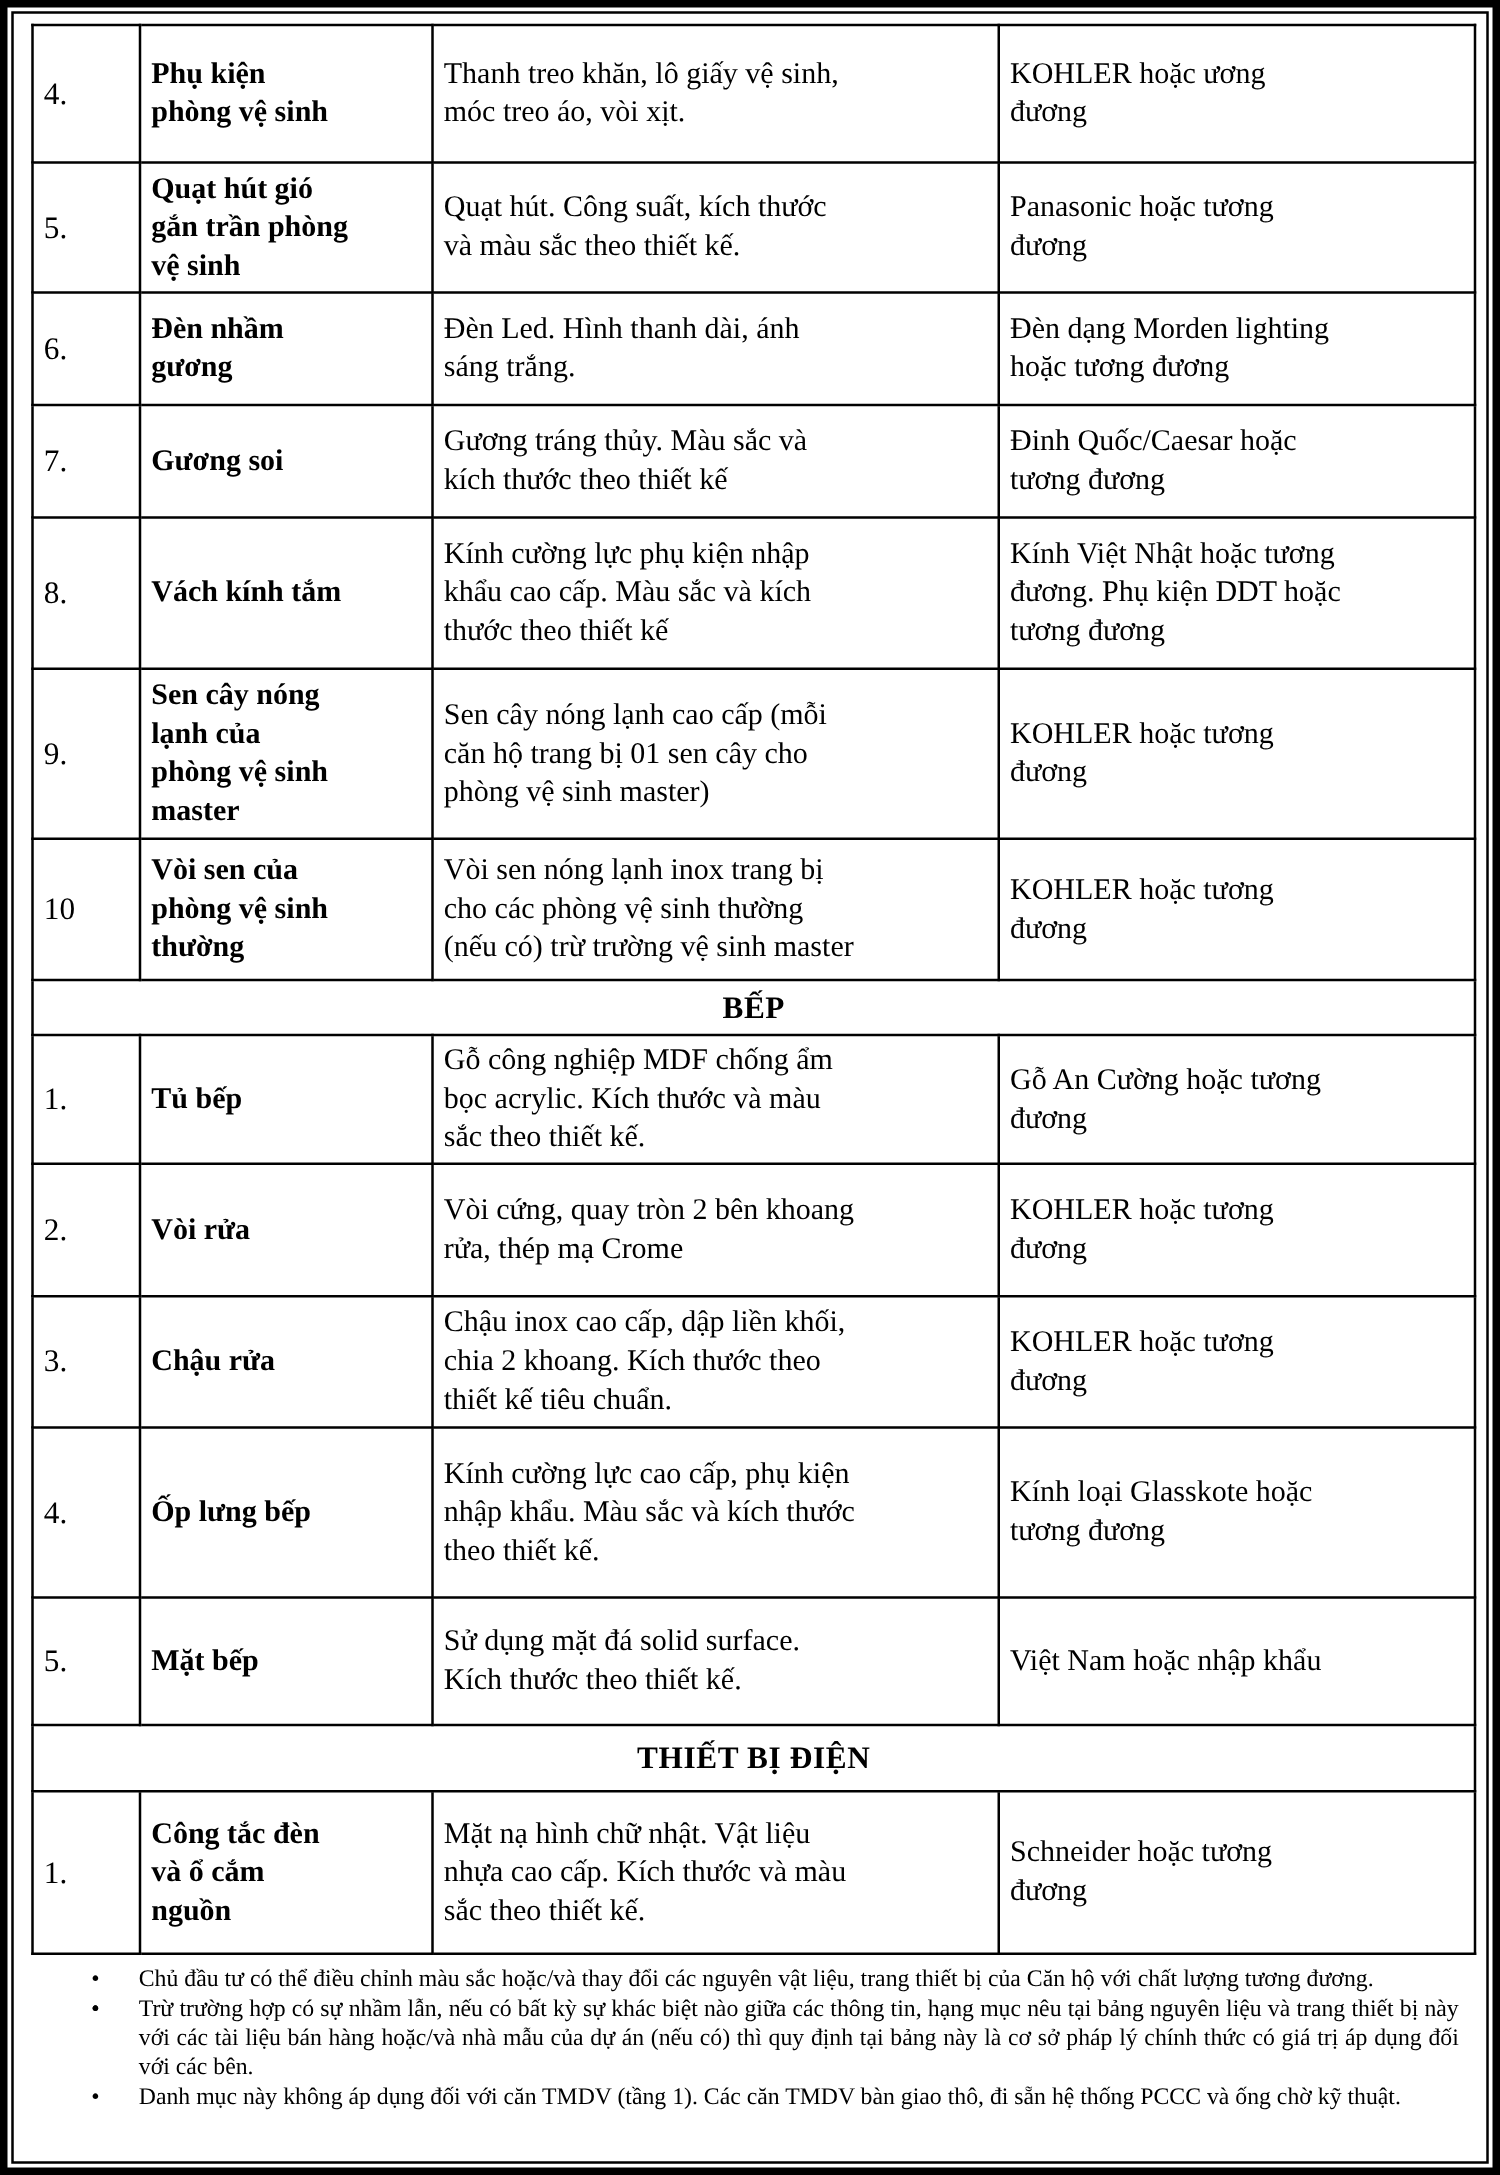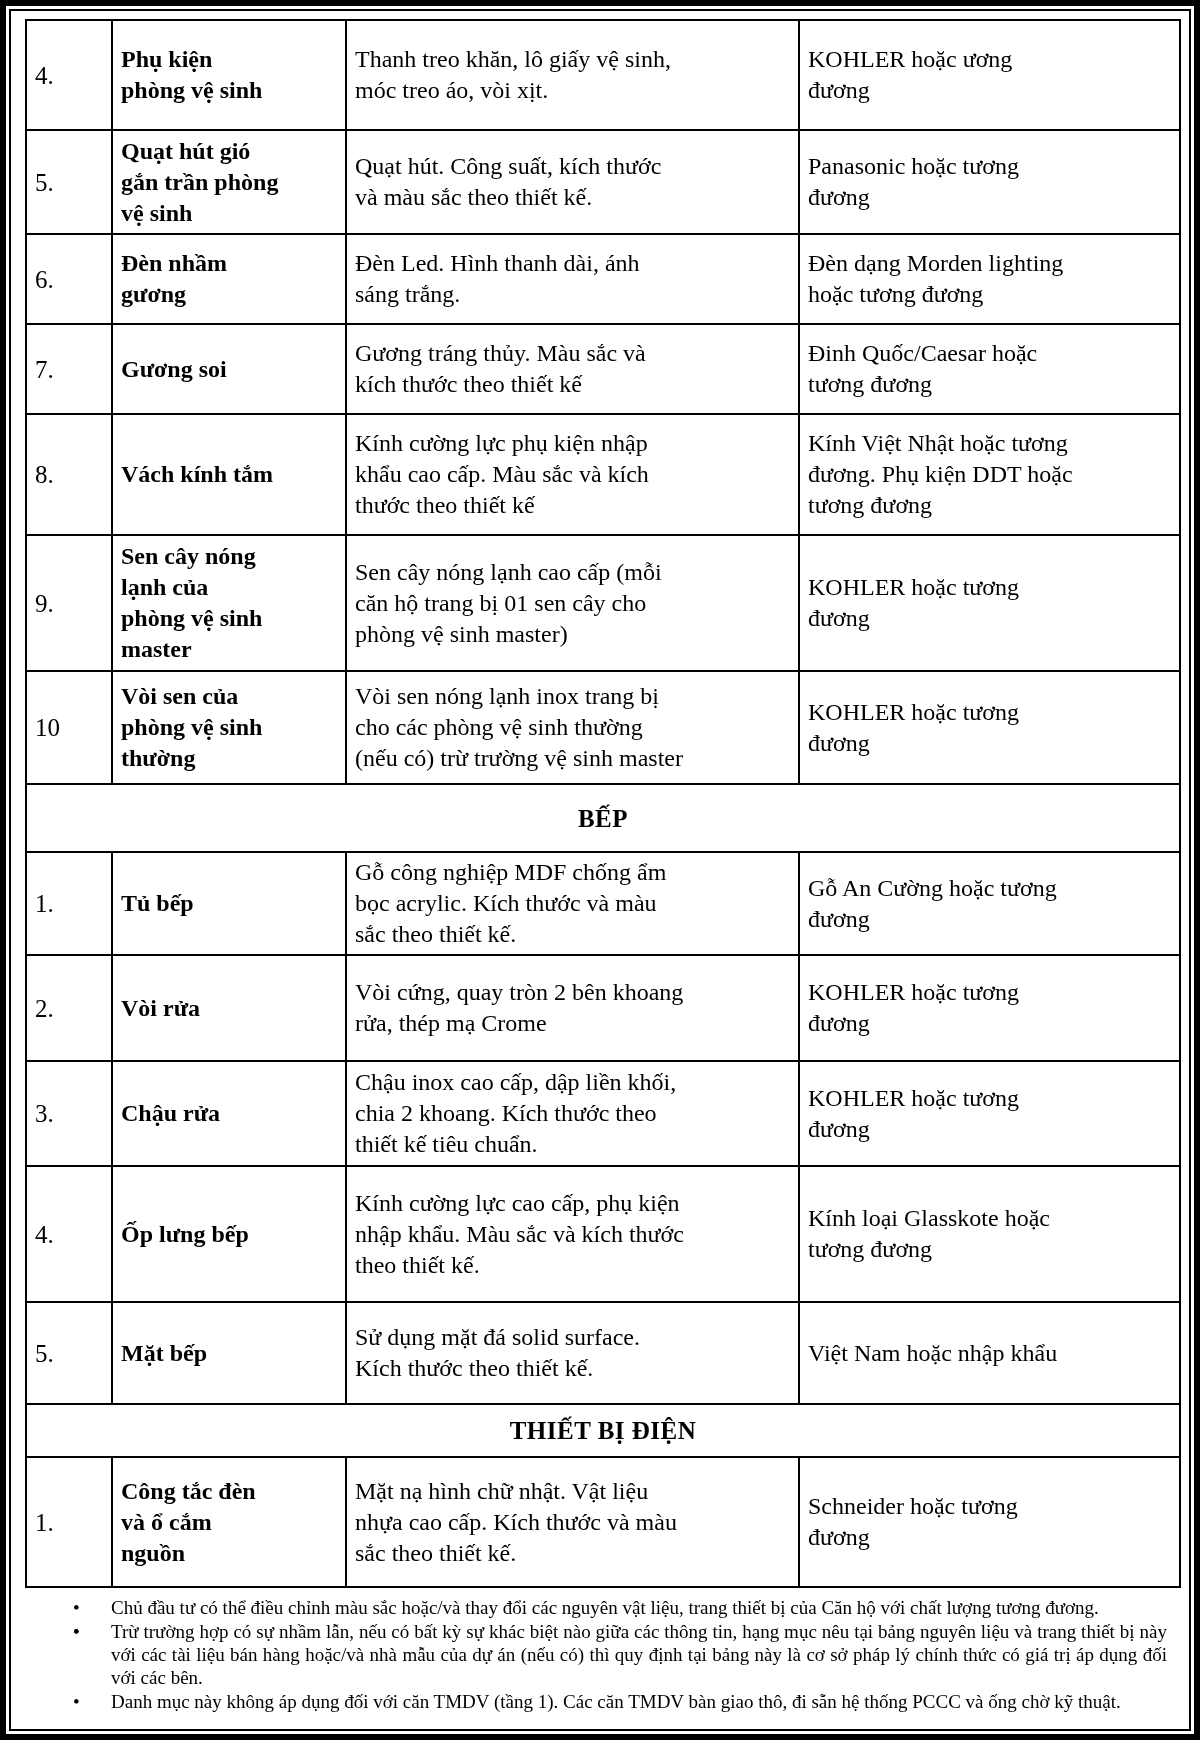--- a/index.html
+++ b/index.html
@@ -162,21 +162,21 @@
             <td class="c-num">10</td>
             <td class="c-item">Vòi sen của
 phòng vệ sinh
 thường</td>
             <td class="c-desc">Vòi sen nóng lạnh inox trang bị
 cho các phòng vệ sinh thường
 (nếu có) trừ trường vệ sinh master</td>
             <td class="c-brand">KOHLER hoặc tương
 đương</td>
           </tr>
-          <tr class="section-row" style="height: 68px;">
+          <tr class="section-row" style="height: 44px;">
             <td colspan="4">BẾP</td>
           </tr>
           <tr style="height: 100px;">
             <td class="c-num">1.</td>
             <td class="c-item">Tủ bếp</td>
             <td class="c-desc">Gỗ công nghiệp MDF chống ẩm
 bọc acrylic. Kích thước và màu
 sắc theo thiết kế.</td>
             <td class="c-brand">Gỗ An Cường hoặc tương
 đương</td>

